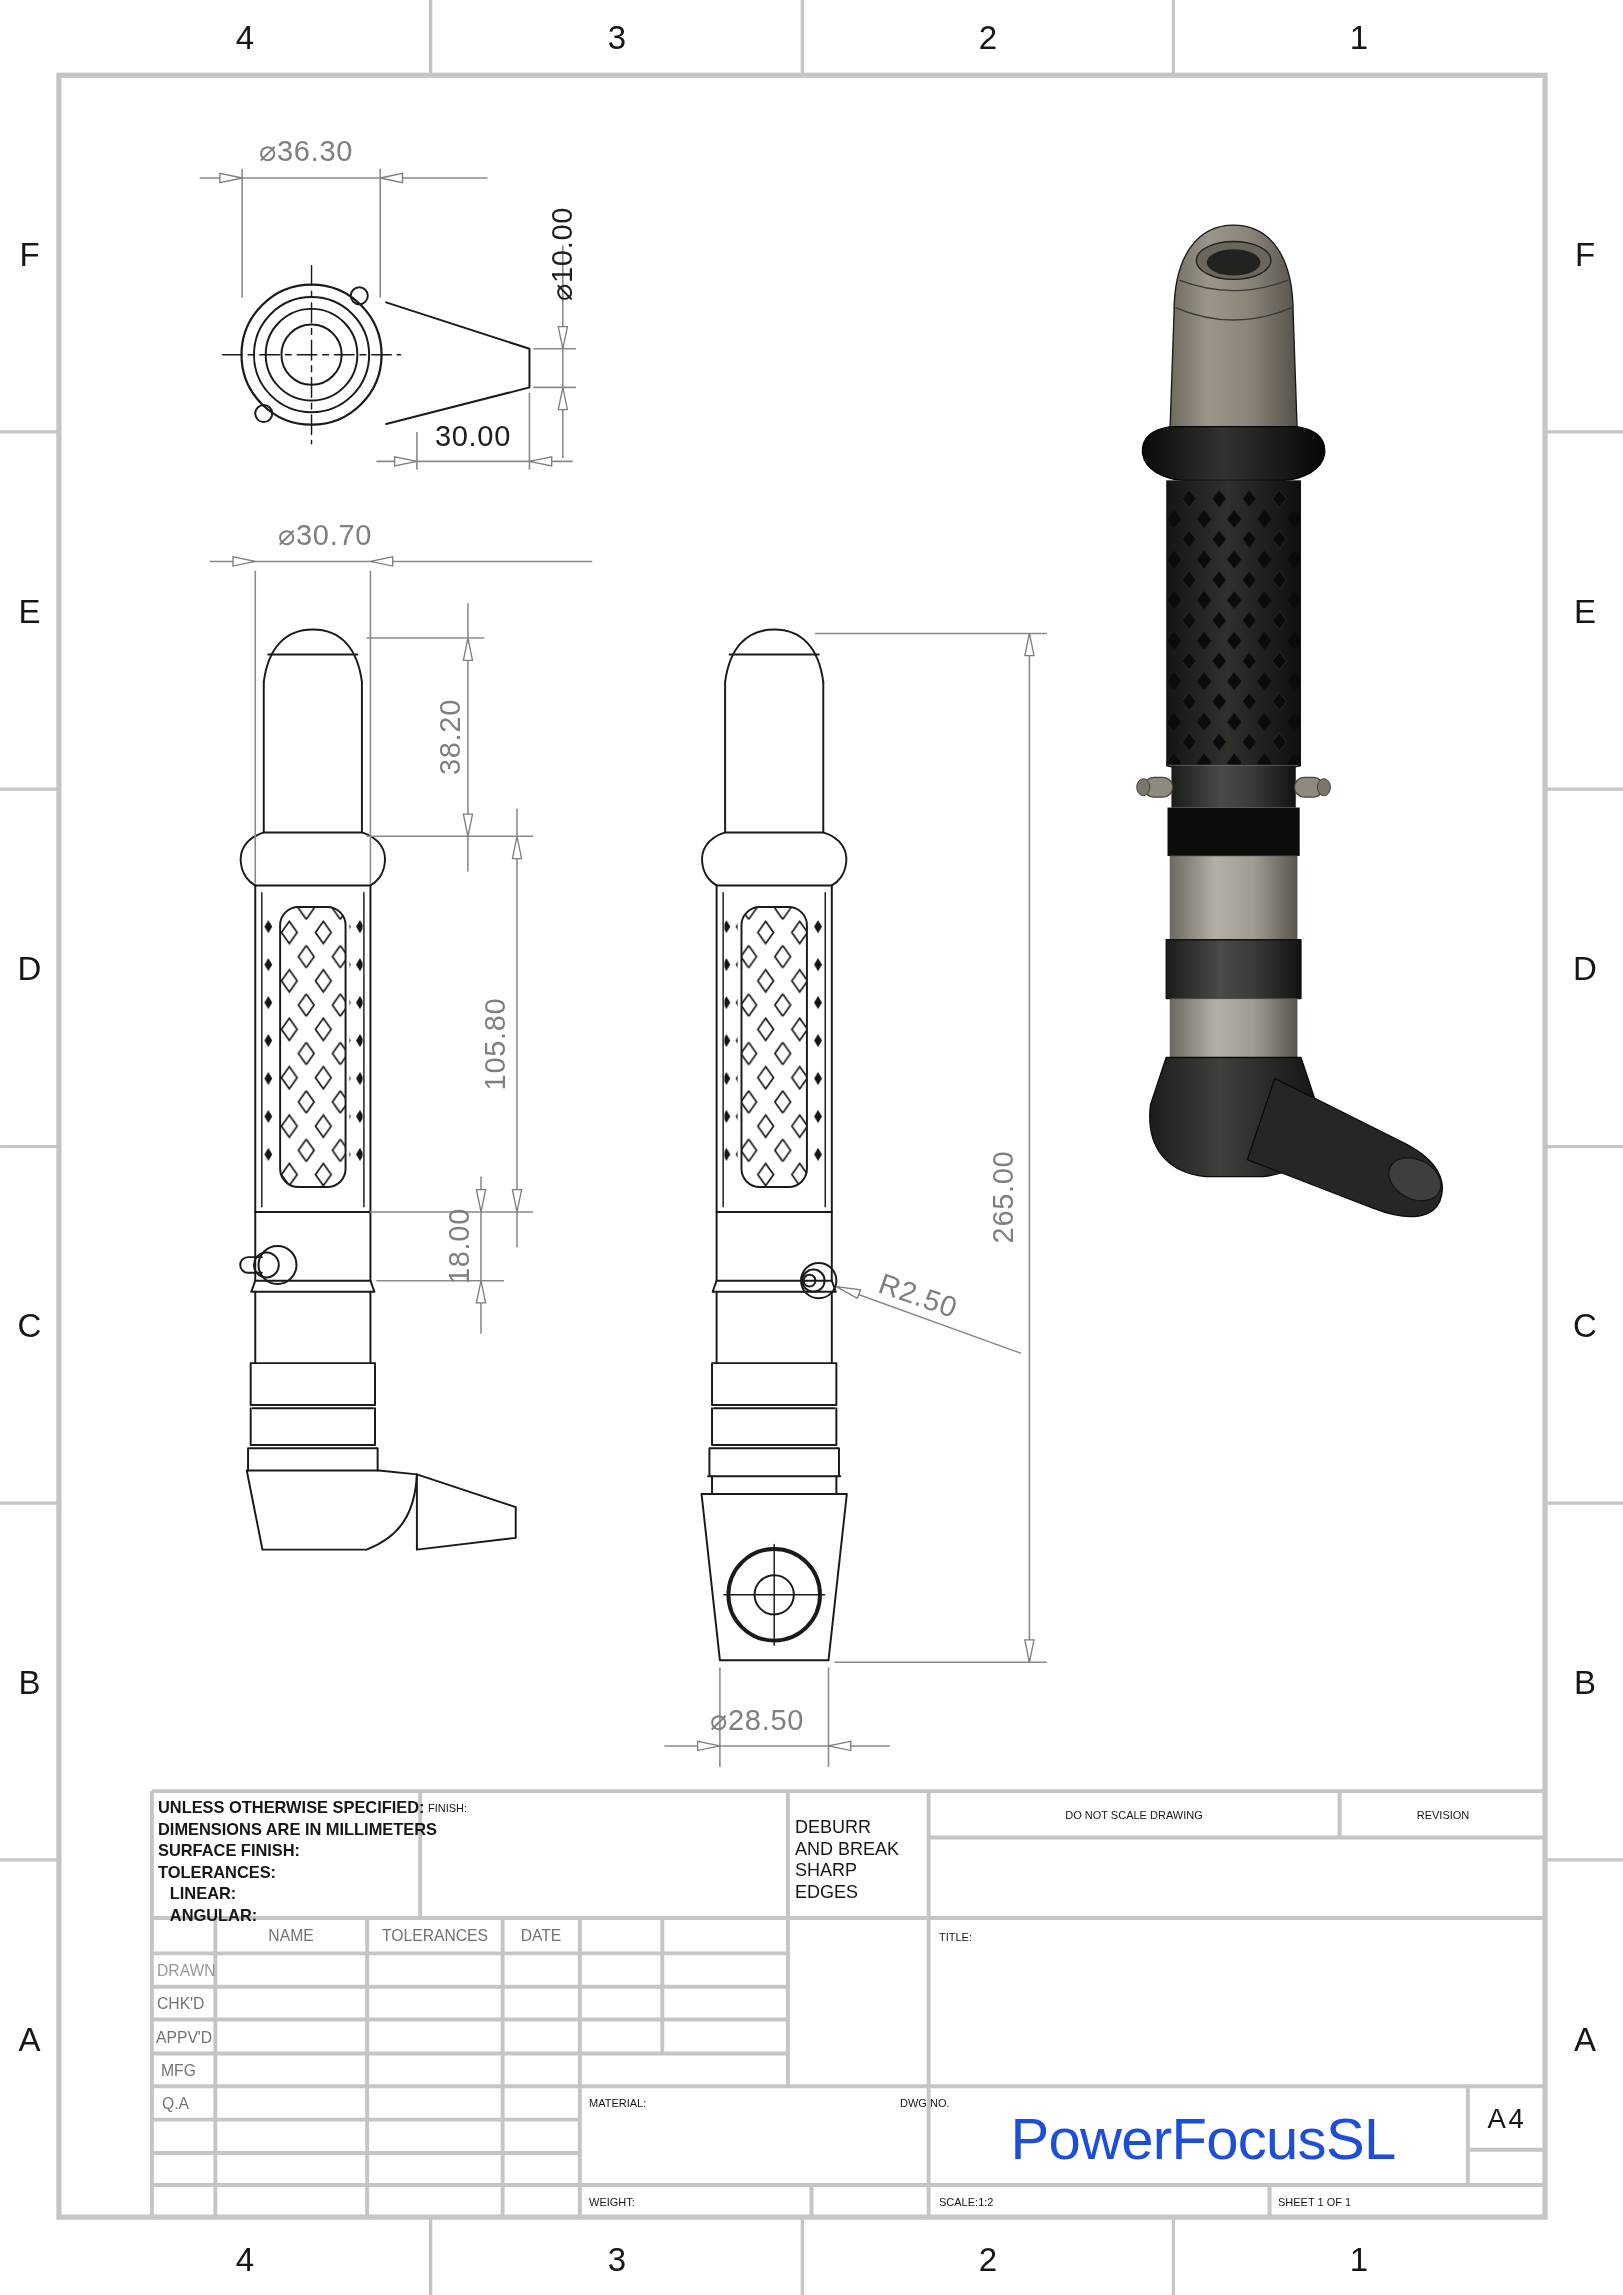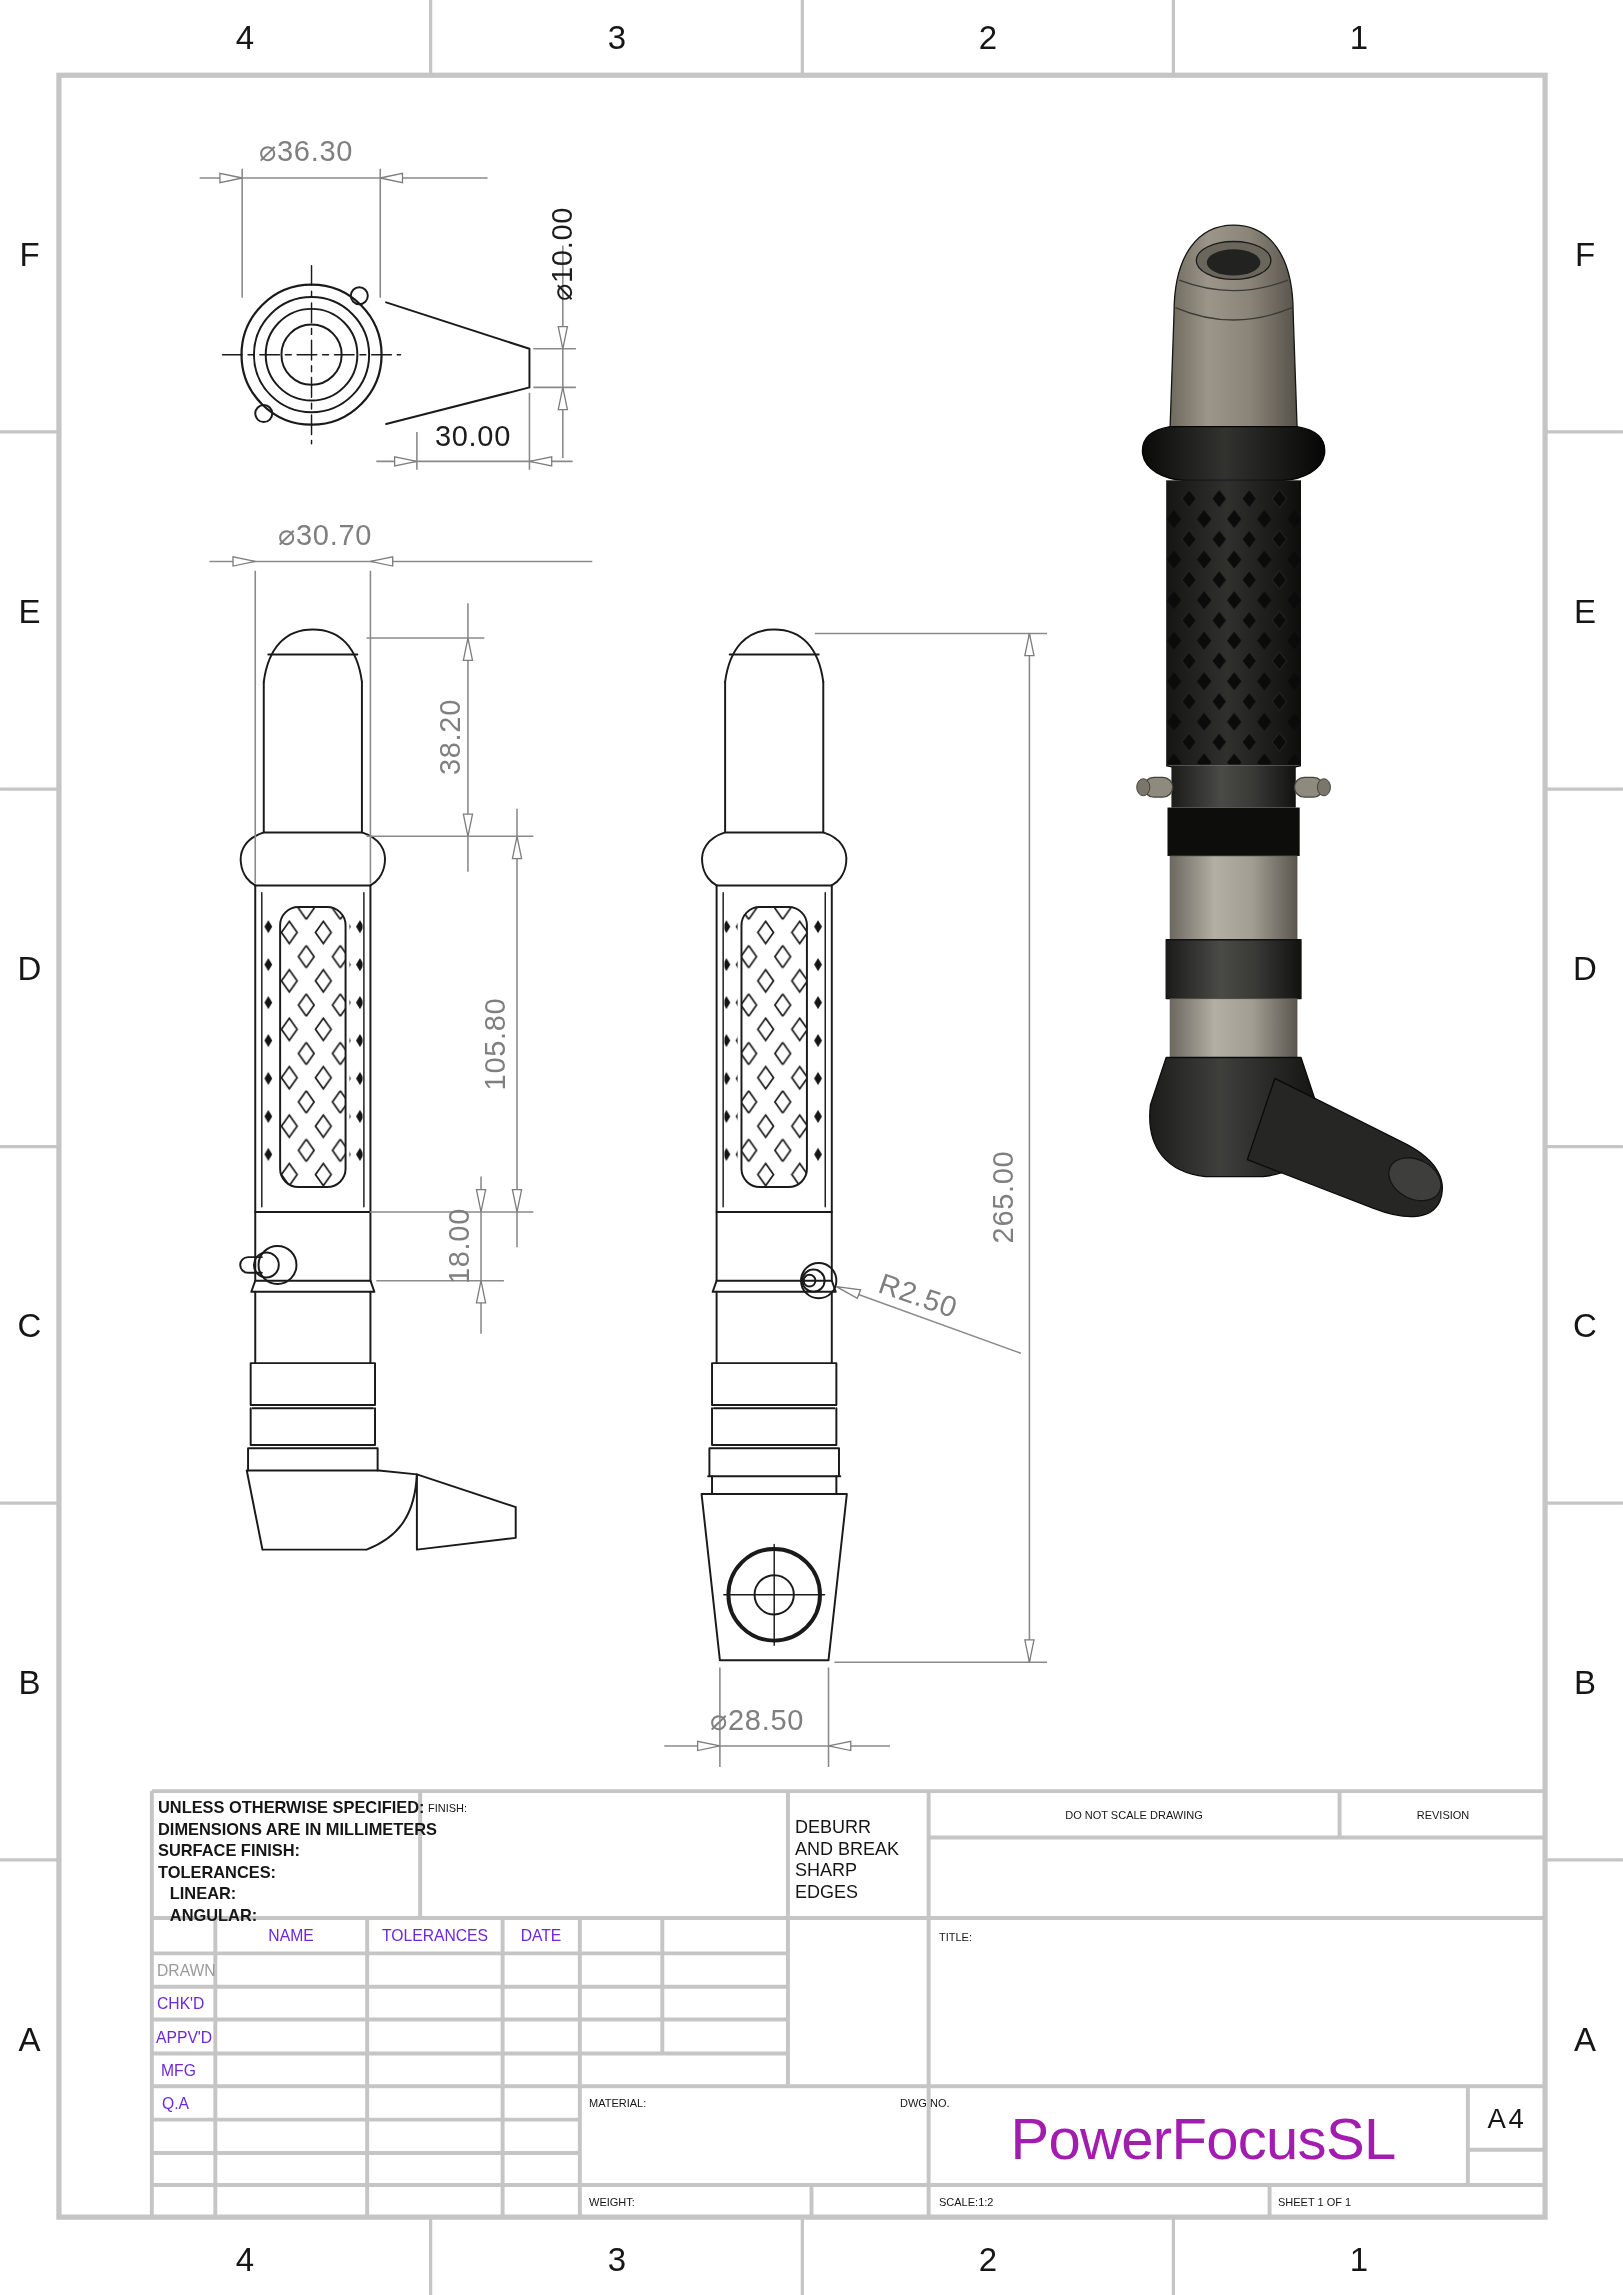--- a/index.html
+++ b/index.html
@@ -7,27 +7,27 @@
   #sheet{position:absolute;inset:0;background:#ffffff;overflow:hidden;}
   svg{position:absolute;top:0;left:0;}
   .t{position:absolute;transform:translate(-50%,-50%);white-space:nowrap;line-height:1;}
   .rot{transform:translate(-50%,-50%) rotate(-90deg);}
   .rot19{transform:translate(-50%,-50%) rotate(19deg);}
   .lblL{position:absolute;transform:translateY(-50%);white-space:nowrap;line-height:1;}
   .zone{font-size:33px;color:#161616;}
   .dim{font-size:29px;color:#7f7f7f;letter-spacing:0.7px;}
   .dimdark{color:#1c1c1c;}
   .tbsmall{font-size:11px;color:#161616;}
-  .tbrow{font-size:15.7px;color:#6d28d9;}
+  .tbrow{font-size:15.7px;color:#737373;}
   .gray{color:#9a9a9a;}
   .tol{position:absolute;left:158px;top:1797px;font-size:16.4px;color:#161616;}
   .tol div{line-height:21.6px;font-weight:bold;}
   .tol div.ind{padding-left:11.8px;}
   .deburr{position:absolute;left:795px;top:1799px;width:117px;font-size:18px;line-height:21.6px;color:#161616;margin-top:18px;}
-  .dwgbig{font-size:58px;color:#a21caf;letter-spacing:-0.7px;}
+  .dwgbig{font-size:58px;color:#1d4ed8;letter-spacing:-0.7px;}
   .a4{font-size:27.5px;color:#161616;letter-spacing:2.6px;}
 </style>
 </head>
 <body>
 
 <div id="sheet">
 
 <svg width="1623" height="2295" viewBox="0 0 2480 3507">
   <defs>
     <pattern id="dpat" width="52" height="74" patternUnits="userSpaceOnUse">

